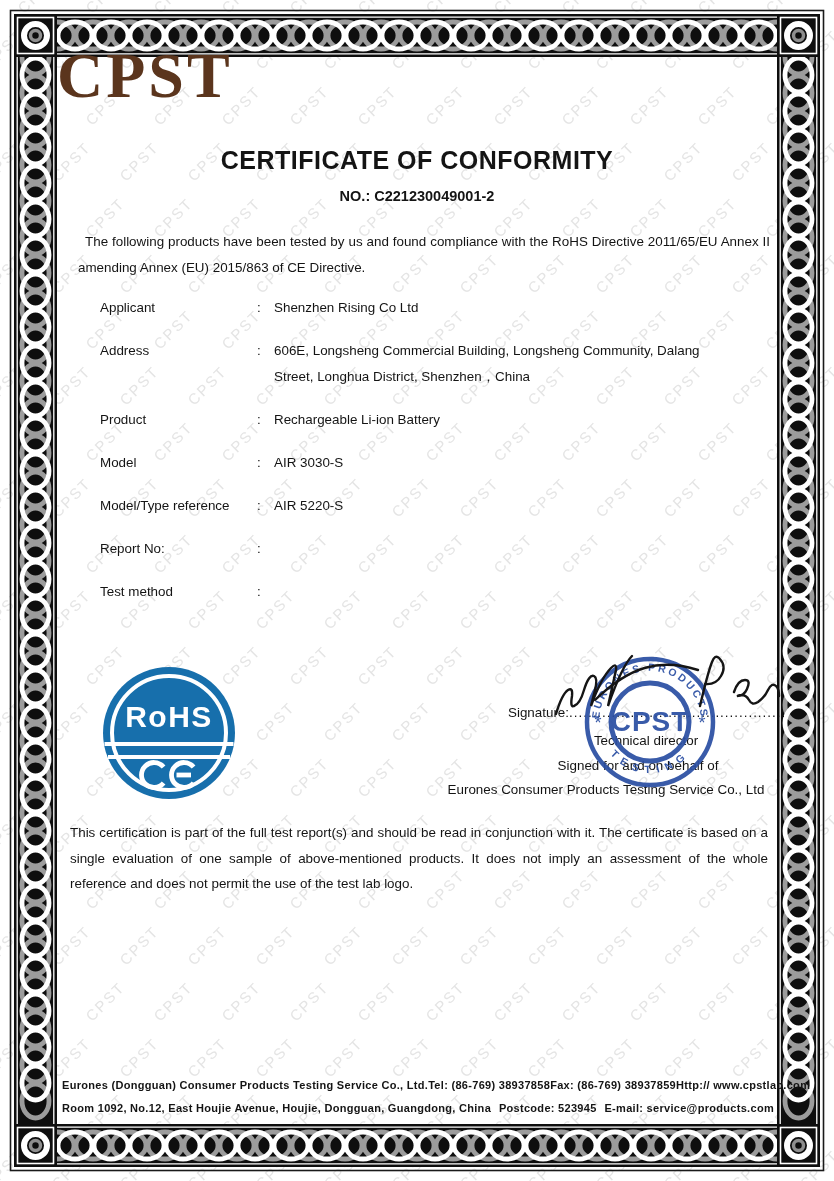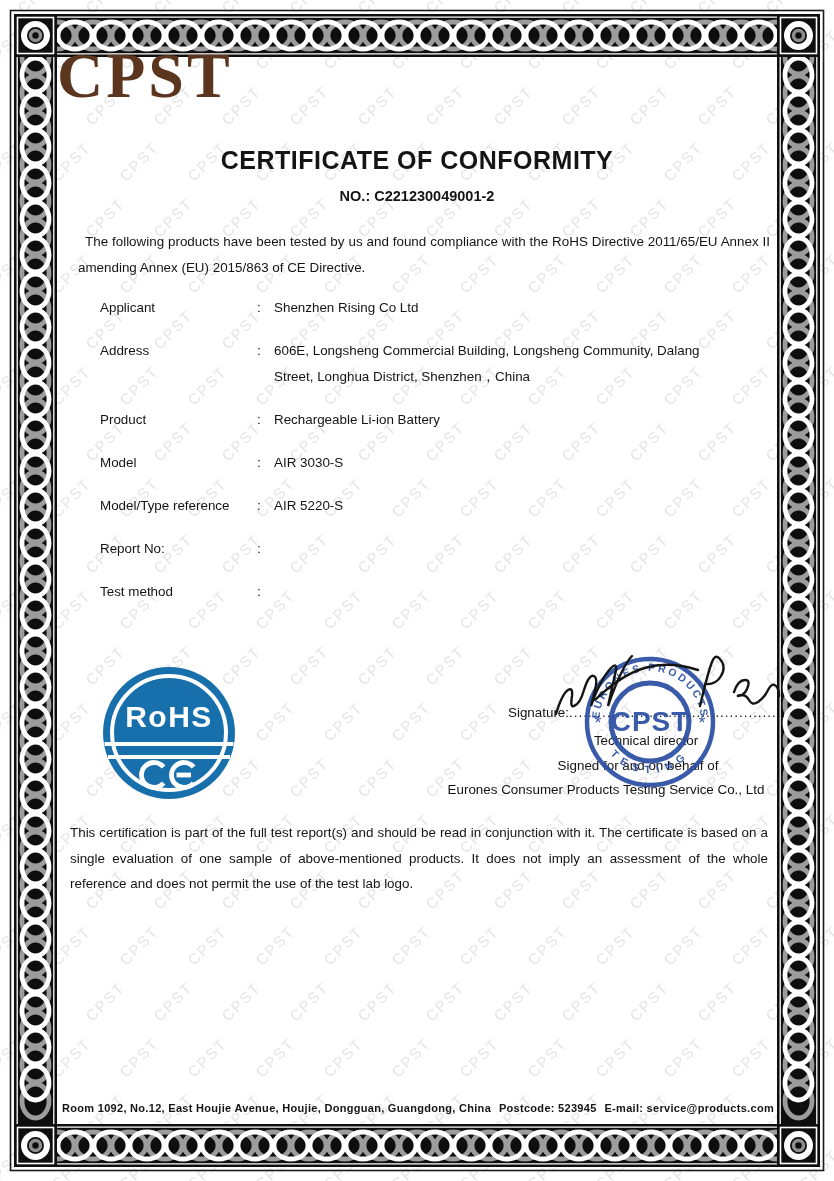--- a/index.html
+++ b/index.html
@@ -649,19 +649,25 @@
     <g fill="none" stroke="#151515" stroke-width="2.4" stroke-linecap="round">
       <path d="M21,66 q6,-20 12,-24 q5,-3 4,6 q-2,12 2,10 q6,-2 10,-16 q5,-16 10,-14 q4,2 1,14 l-4,16 q10,-28 20,-38 q6,-6 5,2 l-8,36 q14,-40 24,-50"></path>
       <path d="M60,52 C95,18 125,10 163,22"></path>
       <path d="M165,58 q8,-34 12,-44 q3,-8 7,-4 q8,8 2,18 q-5,9 -16,8"></path>
       <path d="M199,44 q4,-12 11,-12 q6,0 2,9 q-3,7 -10,7 q8,-3 12,4 q3,6 9,2 q7,-5 10,-12 q4,-8 8,-4 q3,3 3,10"></path>
     </g>
   </svg>
 
   <div class="abs disclaimer">This certification is part of the full test report(s) and should be read in conjunction with it. The certificate is based on a single evaluation of one sample of above-mentioned products. It does not imply an assessment of the whole reference and does not permit the use of the test lab logo.</div>
 
+  <div class="abs footer f1">
+    <span>Eurones (Dongguan) Consumer Products Testing Service Co., Ltd.</span>
+    <span>Tel: (86-769) 38937858</span>
+    <span>Fax: (86-769) 38937859</span>
+    <span>Http:// www.cpstlab.com</span>
+  </div>
   <div class="abs footer f2">
     <span>Room 1092, No.12, East Houjie Avenue, Houjie, Dongguan, Guangdong, China</span>
     <span>Postcode: 523945</span>
     <span>E-mail: service@products.com</span>
   </div>
 
 </div>
 
 </body></html>

